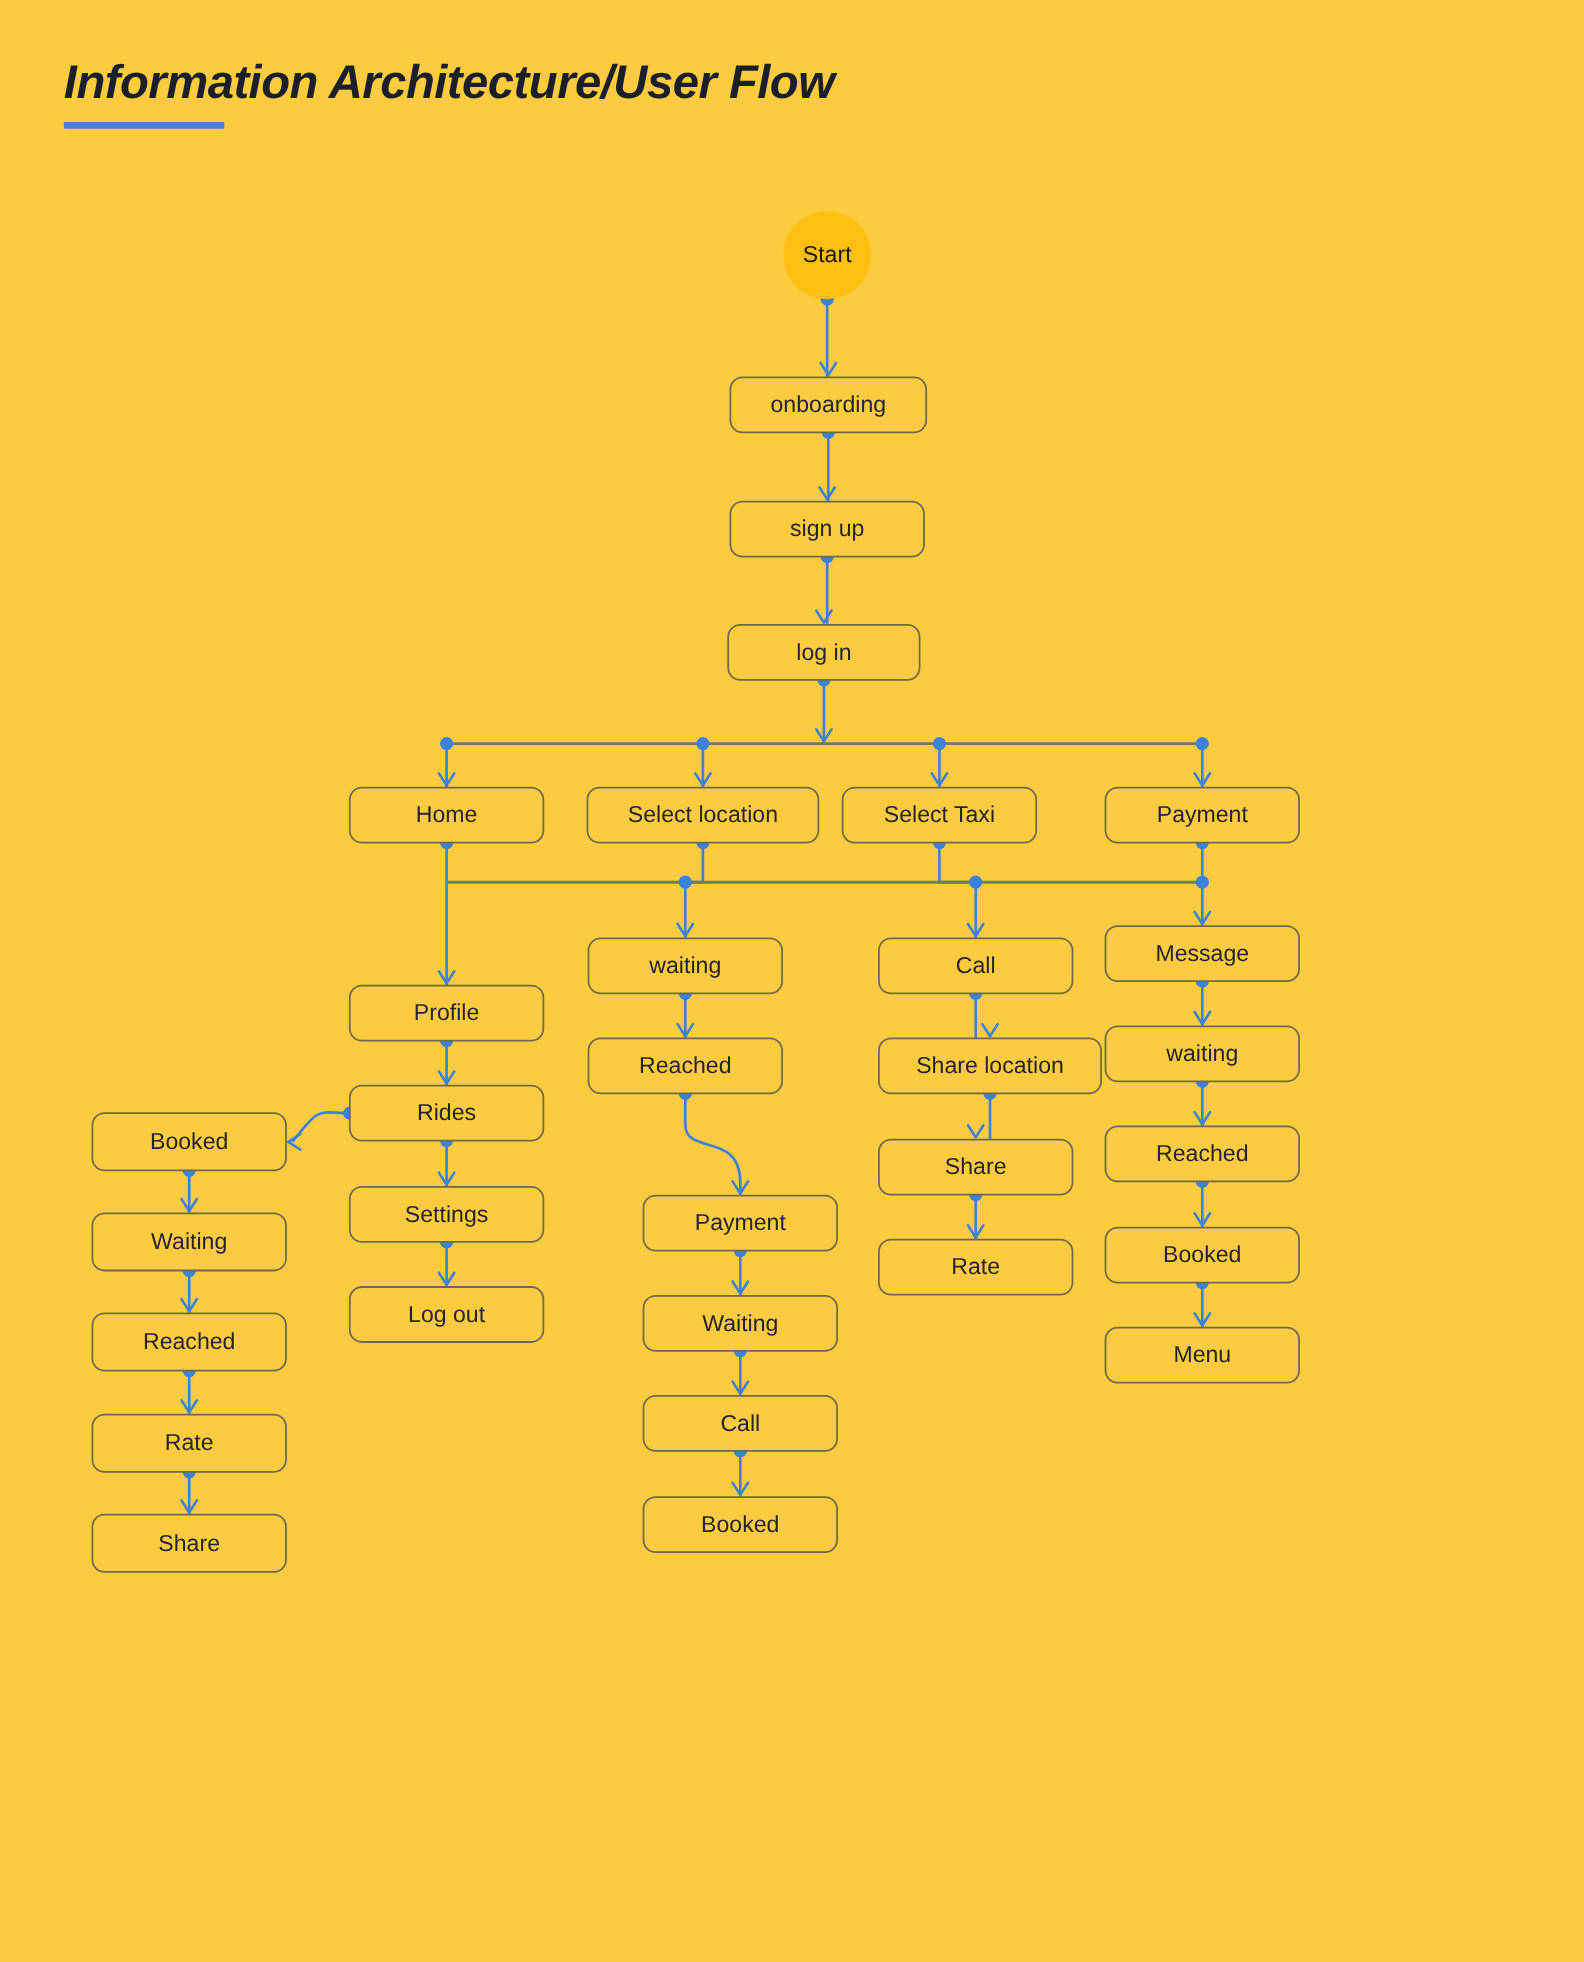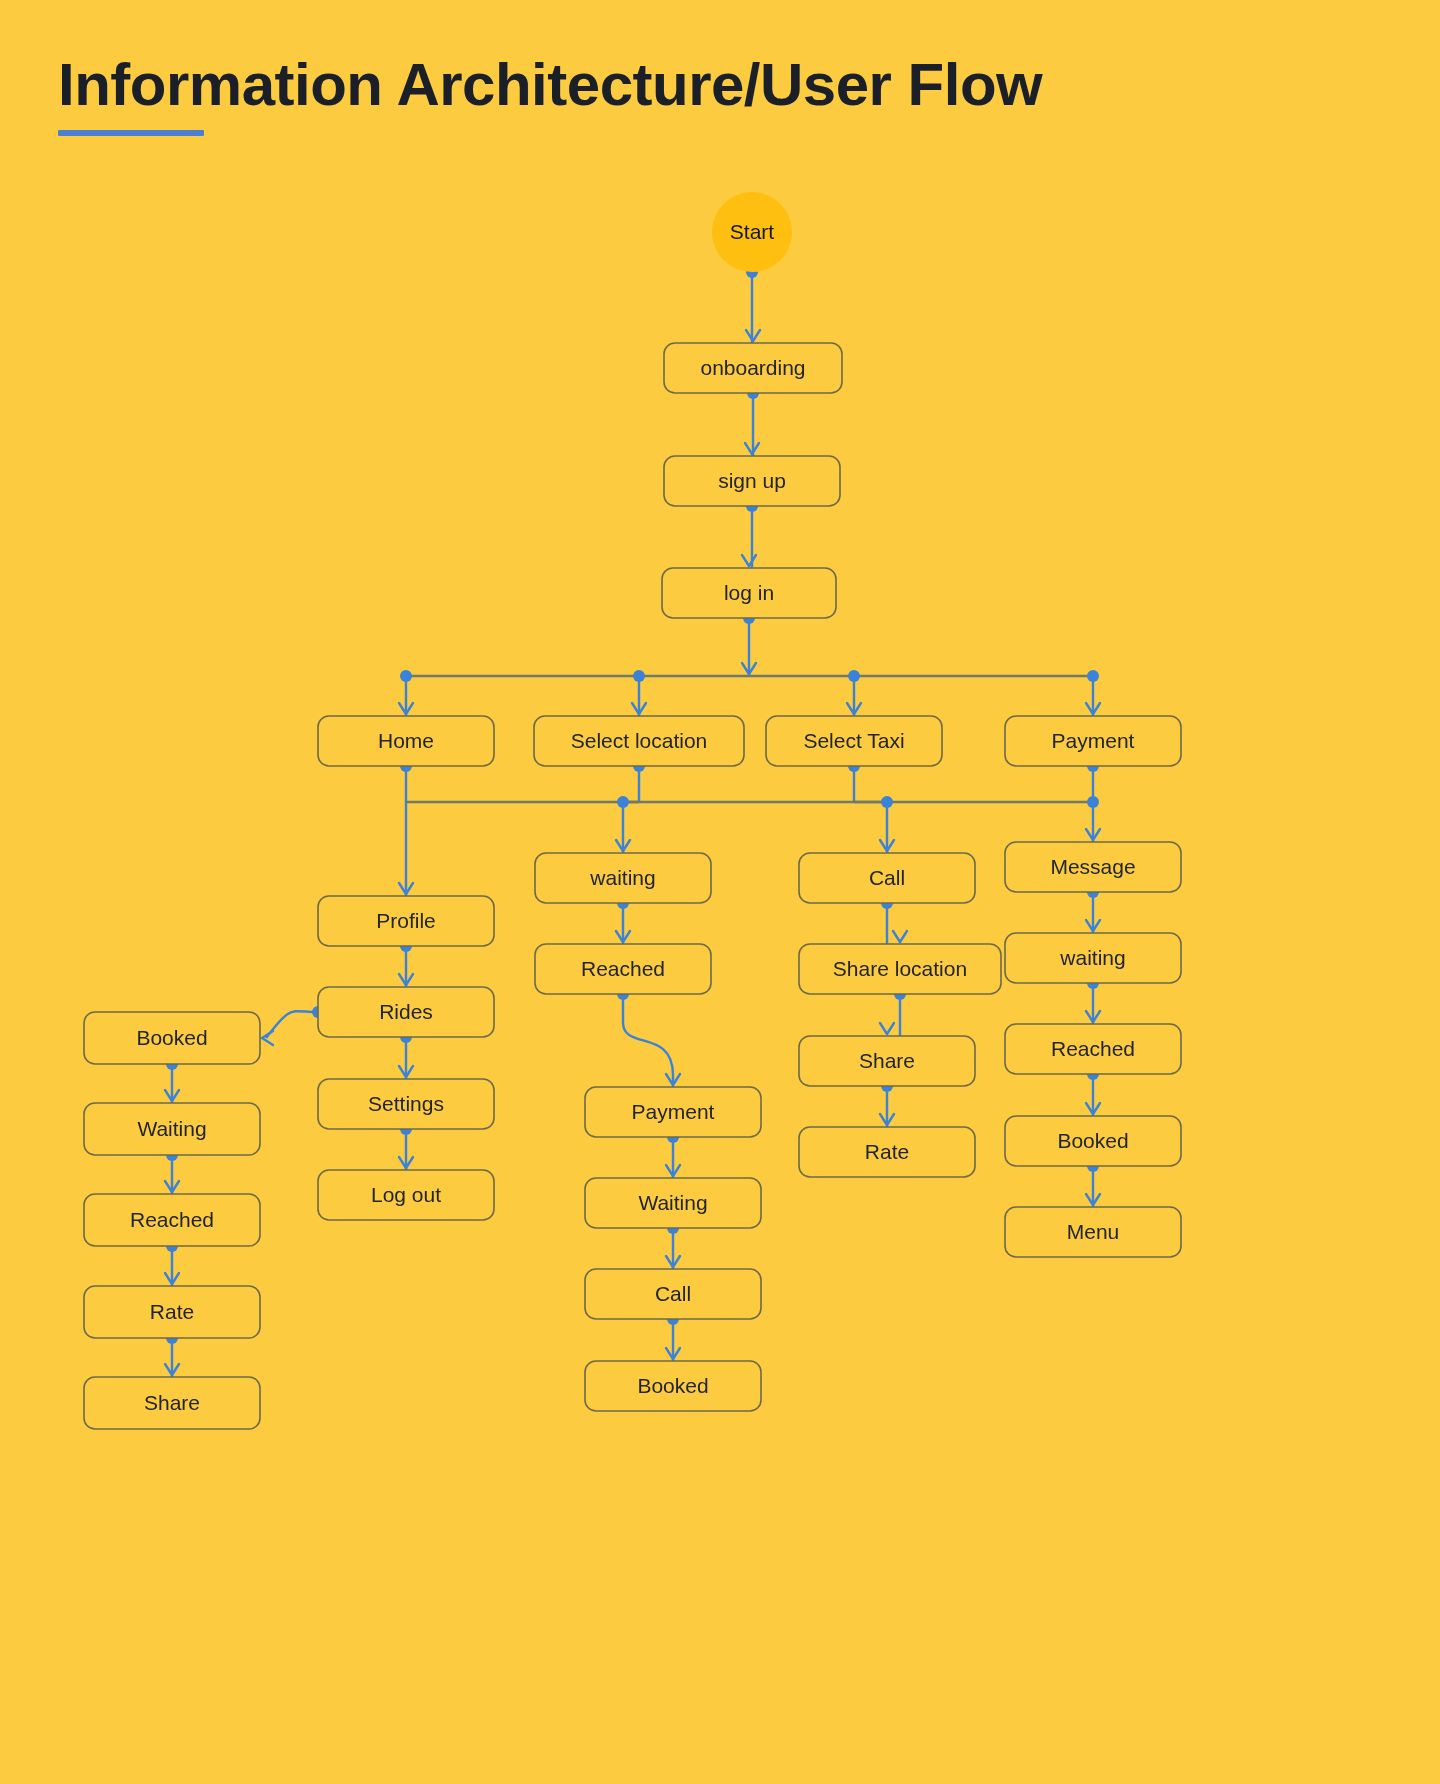--- a/index.html
+++ b/index.html
@@ -13,26 +13,27 @@
     font-family: "Liberation Sans", sans-serif;
     overflow: hidden;
     position: relative;
   }
   #page-title-wrap {
     position: absolute;
     left: 58px;
     top: 52px;
   }
   #page-title {
-    font-size: 60px;
+    font-size: 43px;
     font-weight: bold;
     color: #1b2028;
     letter-spacing: -0.5px;
     line-height: 1.1;
     white-space: nowrap;
+    font-style: italic;
   }
   #title-underline {
     margin-top: 12px;
     width: 146px;
     height: 6px;
     background: #4a7fd4;
     border-radius: 1px;
   }
   #flow-canvas {
     position: absolute;

